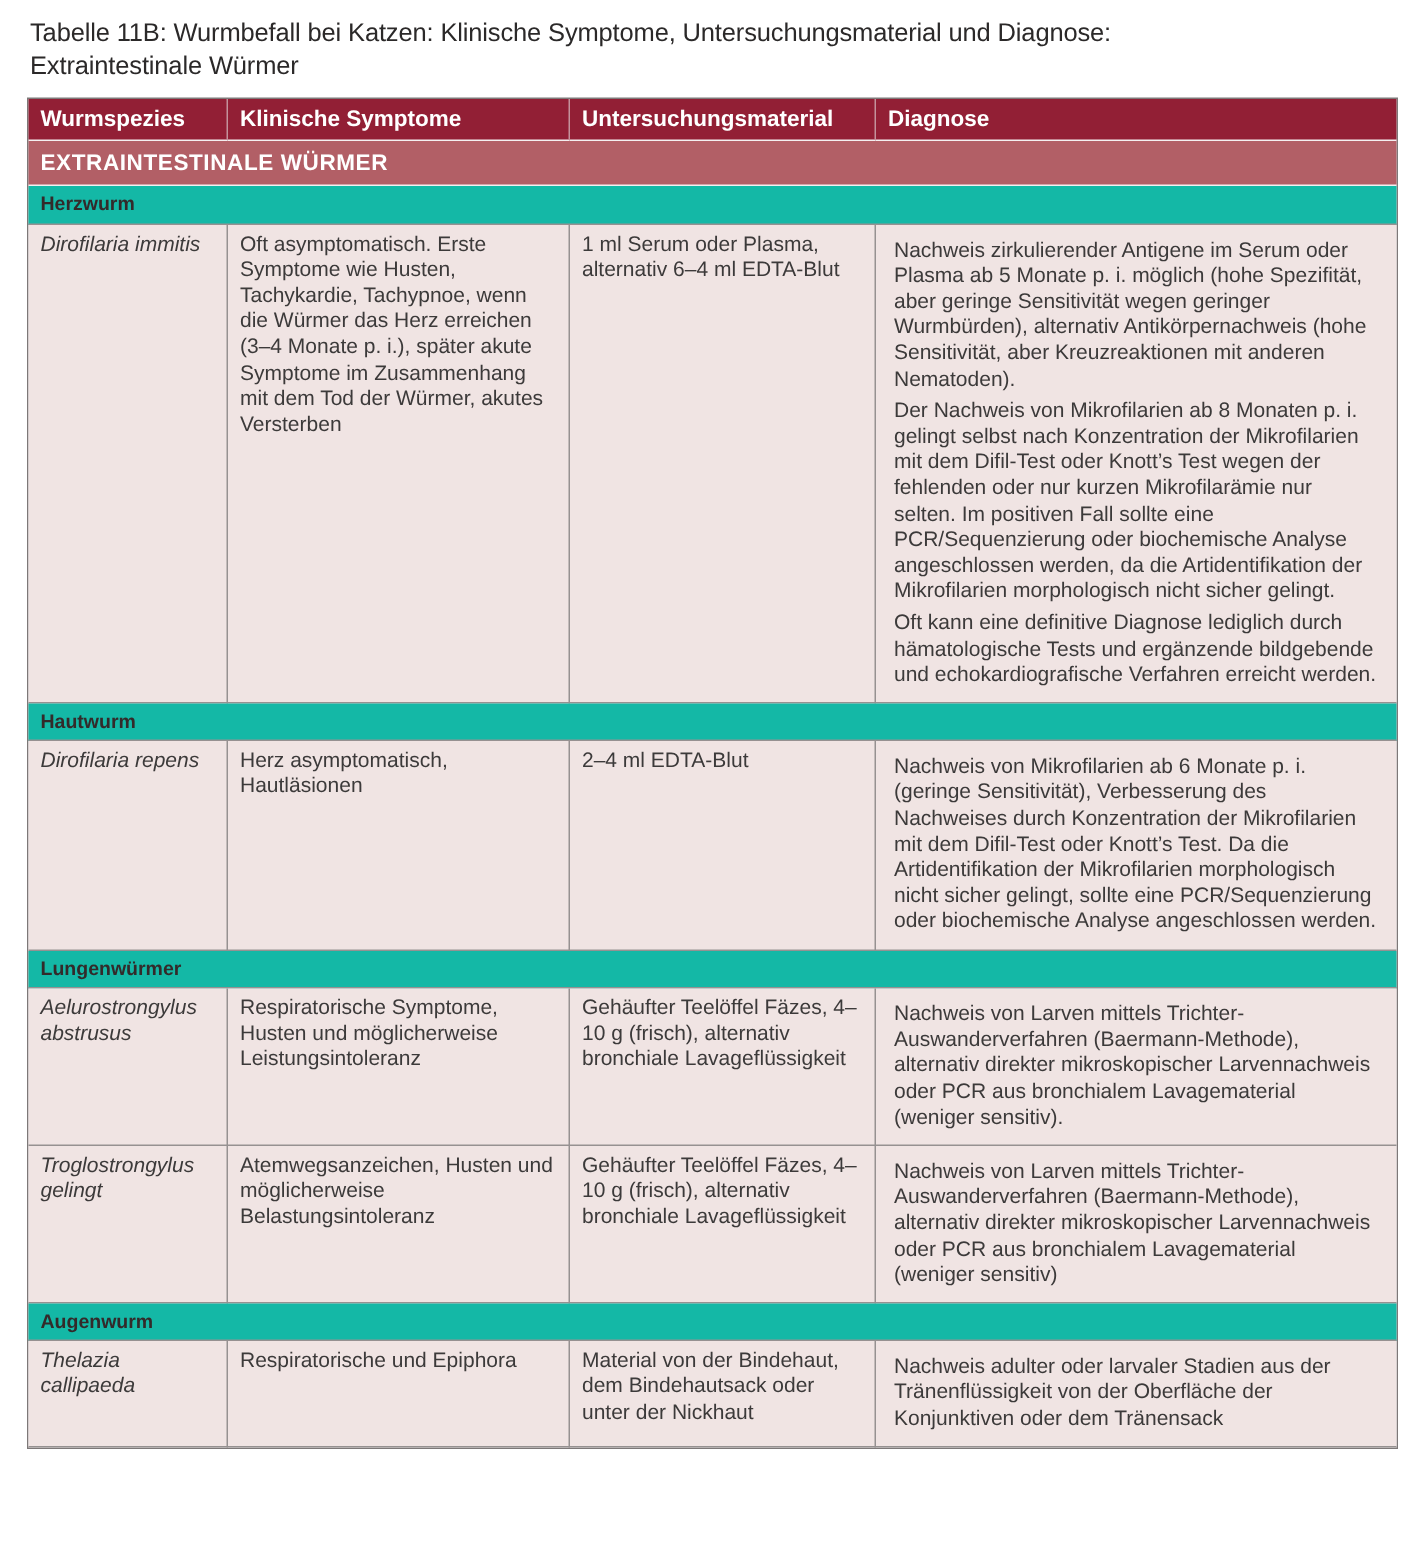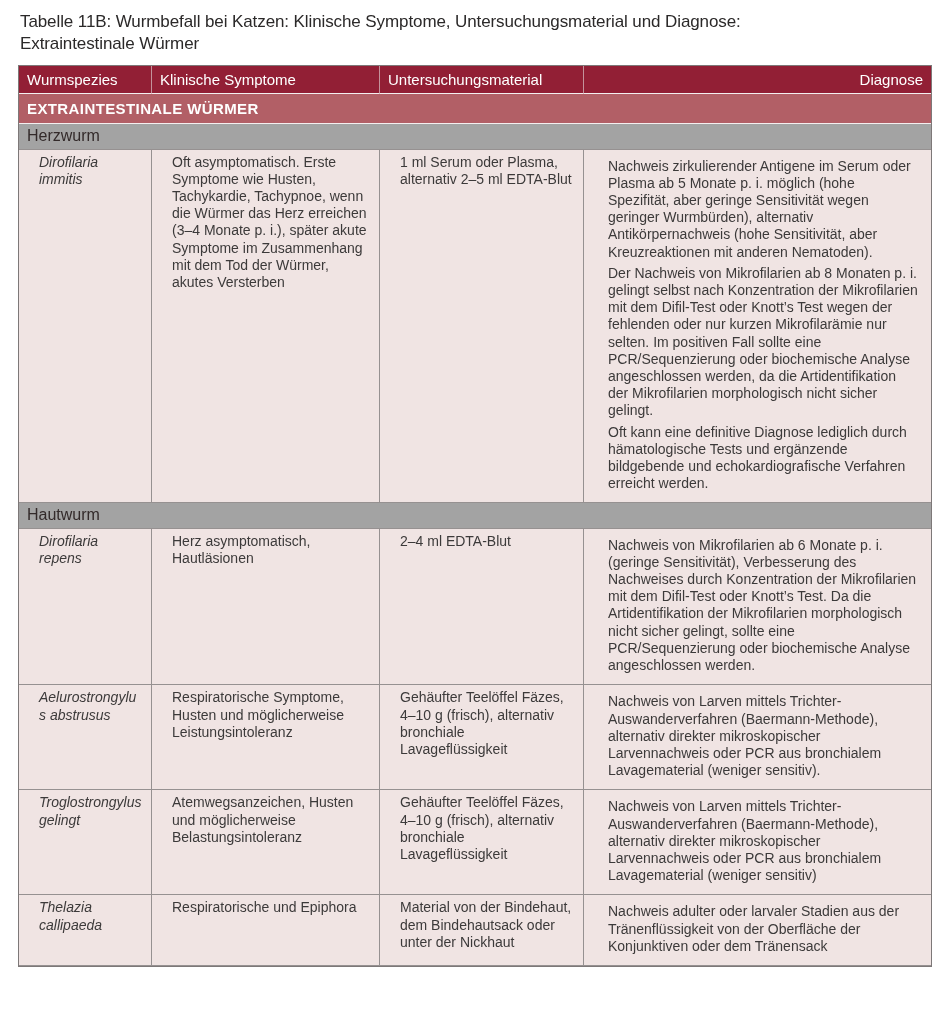--- a/index.html
+++ b/index.html
@@ -29,60 +29,60 @@
     border: 1px solid #7d7878;
     table-layout: fixed;
   }
   .wormtable th, .wormtable td {
     vertical-align: top;
     text-align: left;
     border-right: 1px solid #969191;
     border-bottom: 1px solid #969191;
     font-size: 14px;
     line-height: 17.2px;
-    padding: 4px 8px 6px 20px;
+    padding: 4px 8px 6px 8px;
     overflow-wrap: break-word;
     hyphens: auto;
   }
   .wormtable th:last-child, .wormtable td:last-child { border-right: none; }
 
   
   tr.head th {
     background: #921f35;
     color: #ffffff;
     font-size: 15px;
-    font-weight: normal;
+    font-weight: bold;
     padding: 5px 8px;
     border-right: 1px solid #c4929b;
     border-bottom: 1px solid #f4eff0;
     height: 28px;
     vertical-align: middle;
     margin-top: 16px;
   }
-  tr.head th:last-child { border-right: none; text-align: right; }
+  tr.head th:last-child { border-right: none; }
 
   
   tr.group td {
     background: #b25f66;
     color: #ffffff;
     font-size: 15px;
     font-weight: bold;
     letter-spacing: 0.4px;
     padding: 6px 8px;
     height: 30px;
     border-bottom: 1px solid #f4eff0;
     vertical-align: middle;
   }
 
   
   tr.section td {
-    background: #a3a3a3;
+    background: #14b8a6;
     color: #332a2a;
-    font-size: 16px;
-    font-weight: normal;
+    font-size: 13px;
+    font-weight: bold;
     padding: 3px 8px 4px 8px;
     height: 24px;
     border-bottom: 1px solid #969191;
     vertical-align: middle;
   }
 
   
   tr.data td { background: #f0e4e3; color: #3c3a3a; }
   td.species { font-style: italic; }
   td.diagnosis div { margin: 4px; }
@@ -116,57 +116,63 @@
       <tr class="group">
         <td colspan="4">EXTRAINTESTINALE WÜRMER</td>
       </tr>
 
       <tr class="section">
         <td colspan="4">Herzwurm</td>
       </tr>
       <tr class="data">
         <td class="species">Dirofilaria immitis</td>
         <td>Oft asymptomatisch. Erste Symptome wie Husten, Tachykardie, Tachypnoe, wenn die Würmer das Herz erreichen (3–4 Monate p. i.), später akute Symptome im Zusammenhang mit dem Tod der Würmer, akutes Versterben</td>
-        <td>1 ml Serum oder Plasma, alternativ 2–5 ml EDTA-Blut</td>
+        <td>1 ml Serum oder Plasma, alternativ 6–4 ml EDTA-Blut</td>
         <td class="diagnosis">
           <div>Nachweis zirkulierender Antigene im Serum oder Plasma ab 5 Monate p. i. möglich (hohe Spezifität, aber geringe Sensitivität wegen geringer Wurmbürden), alternativ Antikörpernachweis (hohe Sensitivität, aber Kreuzreaktionen mit anderen Nematoden).</div>
           <div>Der Nachweis von Mikrofilarien ab 8 Monaten p. i. gelingt selbst nach Konzentration der Mikrofilarien mit dem Difil-Test oder Knott’s Test wegen der fehlenden oder nur kurzen Mikrofilarämie nur selten. Im positiven Fall sollte eine PCR/Sequenzierung oder biochemische Analyse angeschlossen werden, da die Artidentifikation der Mikrofilarien morphologisch nicht sicher gelingt.</div>
           <div>Oft kann eine definitive Diagnose lediglich durch hämatologische Tests und ergänzende bildgebende und echokardiografische Verfahren erreicht werden.</div>
         </td>
       </tr>
 
       <tr class="section">
         <td colspan="4">Hautwurm</td>
       </tr>
       <tr class="data">
         <td class="species">Dirofilaria repens</td>
         <td>Herz asymptomatisch, Hautläsionen</td>
         <td>2–4 ml EDTA-Blut</td>
         <td class="diagnosis">
           <div>Nachweis von Mikrofilarien ab 6 Monate p. i. (geringe Sensitivität), Verbesserung des Nachweises durch Konzentration der Mikrofilarien mit dem Difil-Test oder Knott’s Test. Da die Artidentifikation der Mikrofilarien morphologisch nicht sicher gelingt, sollte eine PCR/Sequenzierung oder biochemische Analyse angeschlossen werden.</div>
         </td>
       </tr>
 
+      <tr class="section">
+        <td colspan="4">Lungenwürmer</td>
+      </tr>
       <tr class="data">
         <td class="species">Aelurostrongylus abstrusus</td>
         <td>Respiratorische Symptome, Husten und möglicherweise Leistungsintoleranz</td>
         <td>Gehäufter Teelöffel Fäzes, 4–10 g (frisch), alternativ bronchiale Lavageflüssigkeit</td>
         <td class="diagnosis">
           <div>Nachweis von Larven mittels Trichter-Auswanderverfahren (Baermann-Methode), alternativ direkter mikroskopischer Larvennachweis oder PCR aus bronchialem Lavagematerial (weniger sensitiv).</div>
         </td>
       </tr>
       <tr class="data">
         <td class="species">Troglostrongylus gelingt</td>
         <td>Atemwegsanzeichen, Husten und möglicherweise Belastungsintoleranz</td>
         <td>Gehäufter Teelöffel Fäzes, 4–10 g (frisch), alternativ bronchiale Lavageflüssigkeit</td>
         <td class="diagnosis">
           <div>Nachweis von Larven mittels Trichter-Auswanderverfahren (Baermann-Methode), alternativ direkter mikroskopischer Larvennachweis oder PCR aus bronchialem Lavagematerial (weniger sensitiv)</div>
         </td>
       </tr>
 
+      <tr class="section">
+        <td colspan="4">Augenwurm</td>
+      </tr>
       <tr class="data">
         <td class="species">Thelazia callipaeda</td>
         <td>Respiratorische und Epiphora</td>
         <td>Material von der Bindehaut, dem Bindehautsack oder unter der Nickhaut</td>
         <td class="diagnosis">
           <div>Nachweis adulter oder larvaler Stadien aus der Tränenflüssigkeit von der Oberfläche der Konjunktiven oder dem Tränensack</div>
         </td>
       </tr>
     </tbody>
   </table>

